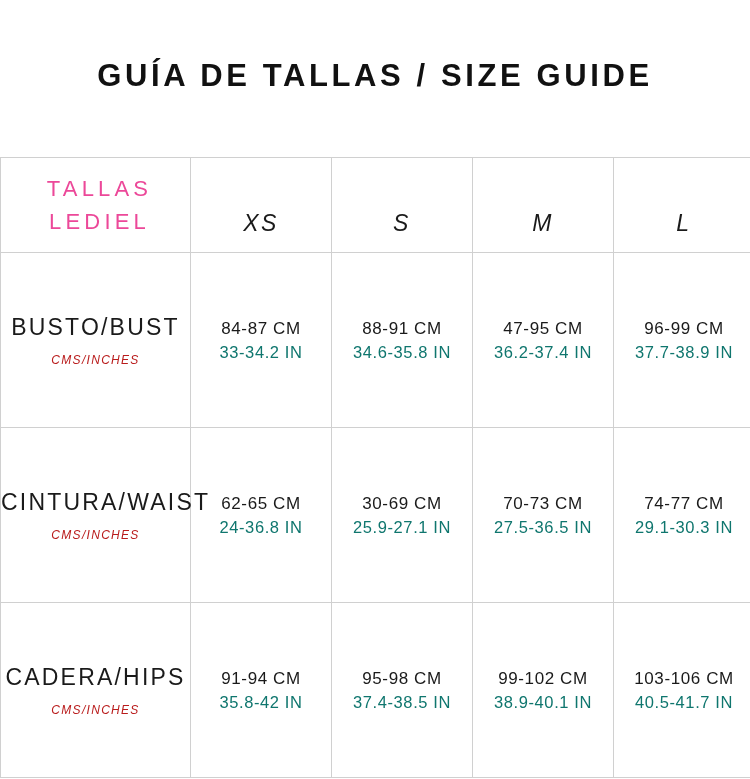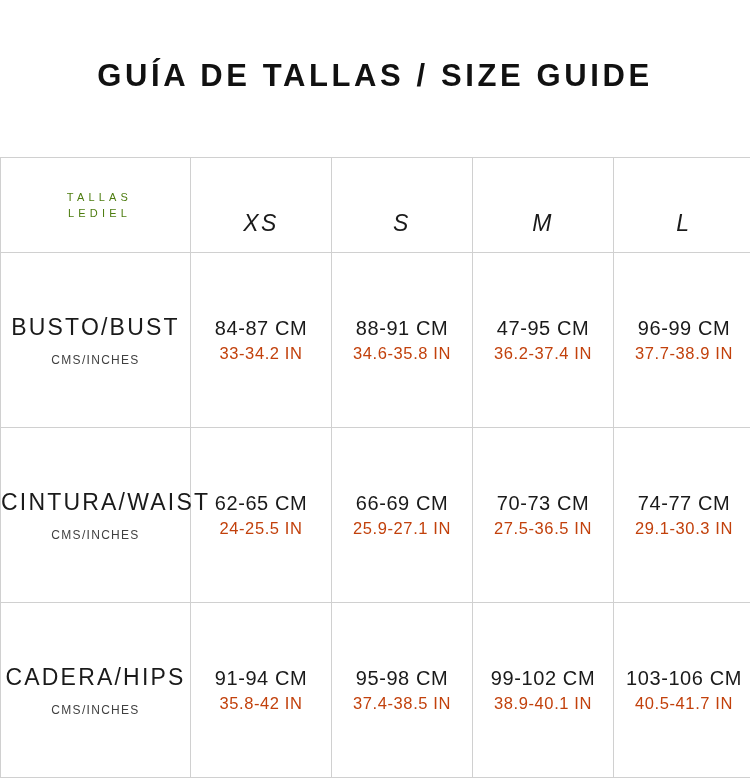--- a/index.html
+++ b/index.html
@@ -57,56 +57,57 @@
     width: 189px;
     border-left: none;
   }
   td.size-col {
     width: 140px;
   }
   td.size-col.last {
     border-right: none;
   }
   .brand-label {
-    font-size: 11px;
+    font-size: 22px;
     letter-spacing: 4.2px;
     line-height: 1.5;
-    color: #4d7c0f;
+    color: #ec4899;
     margin-left: 8px;
   }
   .size-head {
     font-size: 23px;
     font-style: italic;
     letter-spacing: 2.5px;
     color: #1a1a1a;
     margin-top: 36px;
   }
   .row-label {
     font-size: 23px;
     letter-spacing: 2.2px;
     color: #1a1a1a;
     white-space: nowrap;
   }
   .row-sub {
     font-size: 12px;
+    font-style: italic;
     letter-spacing: 1.3px;
-    color: #404040;
+    color: #b91c1c;
     margin-top: 12px;
     white-space: nowrap;
   }
   .cell-cm {
-    font-size: 20px;
+    font-size: 17px;
     letter-spacing: 0.6px;
     color: #1a1a1a;
     white-space: nowrap;
   }
   .cell-in {
     font-size: 16.5px;
     letter-spacing: 0.6px;
-    color: #c2410c;
+    color: #0f766e;
     margin-top: 4px;
     white-space: nowrap;
   }
 </style>
 </head>
 <body>
 
 <div class="page">
 
   <div class="title">GUÍA DE  TALLAS / SIZE GUIDE</div>
@@ -155,24 +156,24 @@
         </td>
       </tr>
 
       <tr class="data-row">
         <td class="label-col">
           <div class="row-label">CINTURA/WAIST</div>
           <div class="row-sub">CMS/INCHES</div>
         </td>
         <td class="size-col">
           <div class="cell-cm">62-65 CM</div>
-          <div class="cell-in">24-25.5 IN</div>
-        </td>
-        <td class="size-col">
-          <div class="cell-cm">66-69 CM</div>
+          <div class="cell-in">24-36.8 IN</div>
+        </td>
+        <td class="size-col">
+          <div class="cell-cm">30-69 CM</div>
           <div class="cell-in">25.9-27.1 IN</div>
         </td>
         <td class="size-col">
           <div class="cell-cm">70-73 CM</div>
           <div class="cell-in">27.5-36.5 IN</div>
         </td>
         <td class="size-col last">
           <div class="cell-cm">74-77 CM</div>
           <div class="cell-in">29.1-30.3 IN</div>
         </td>

